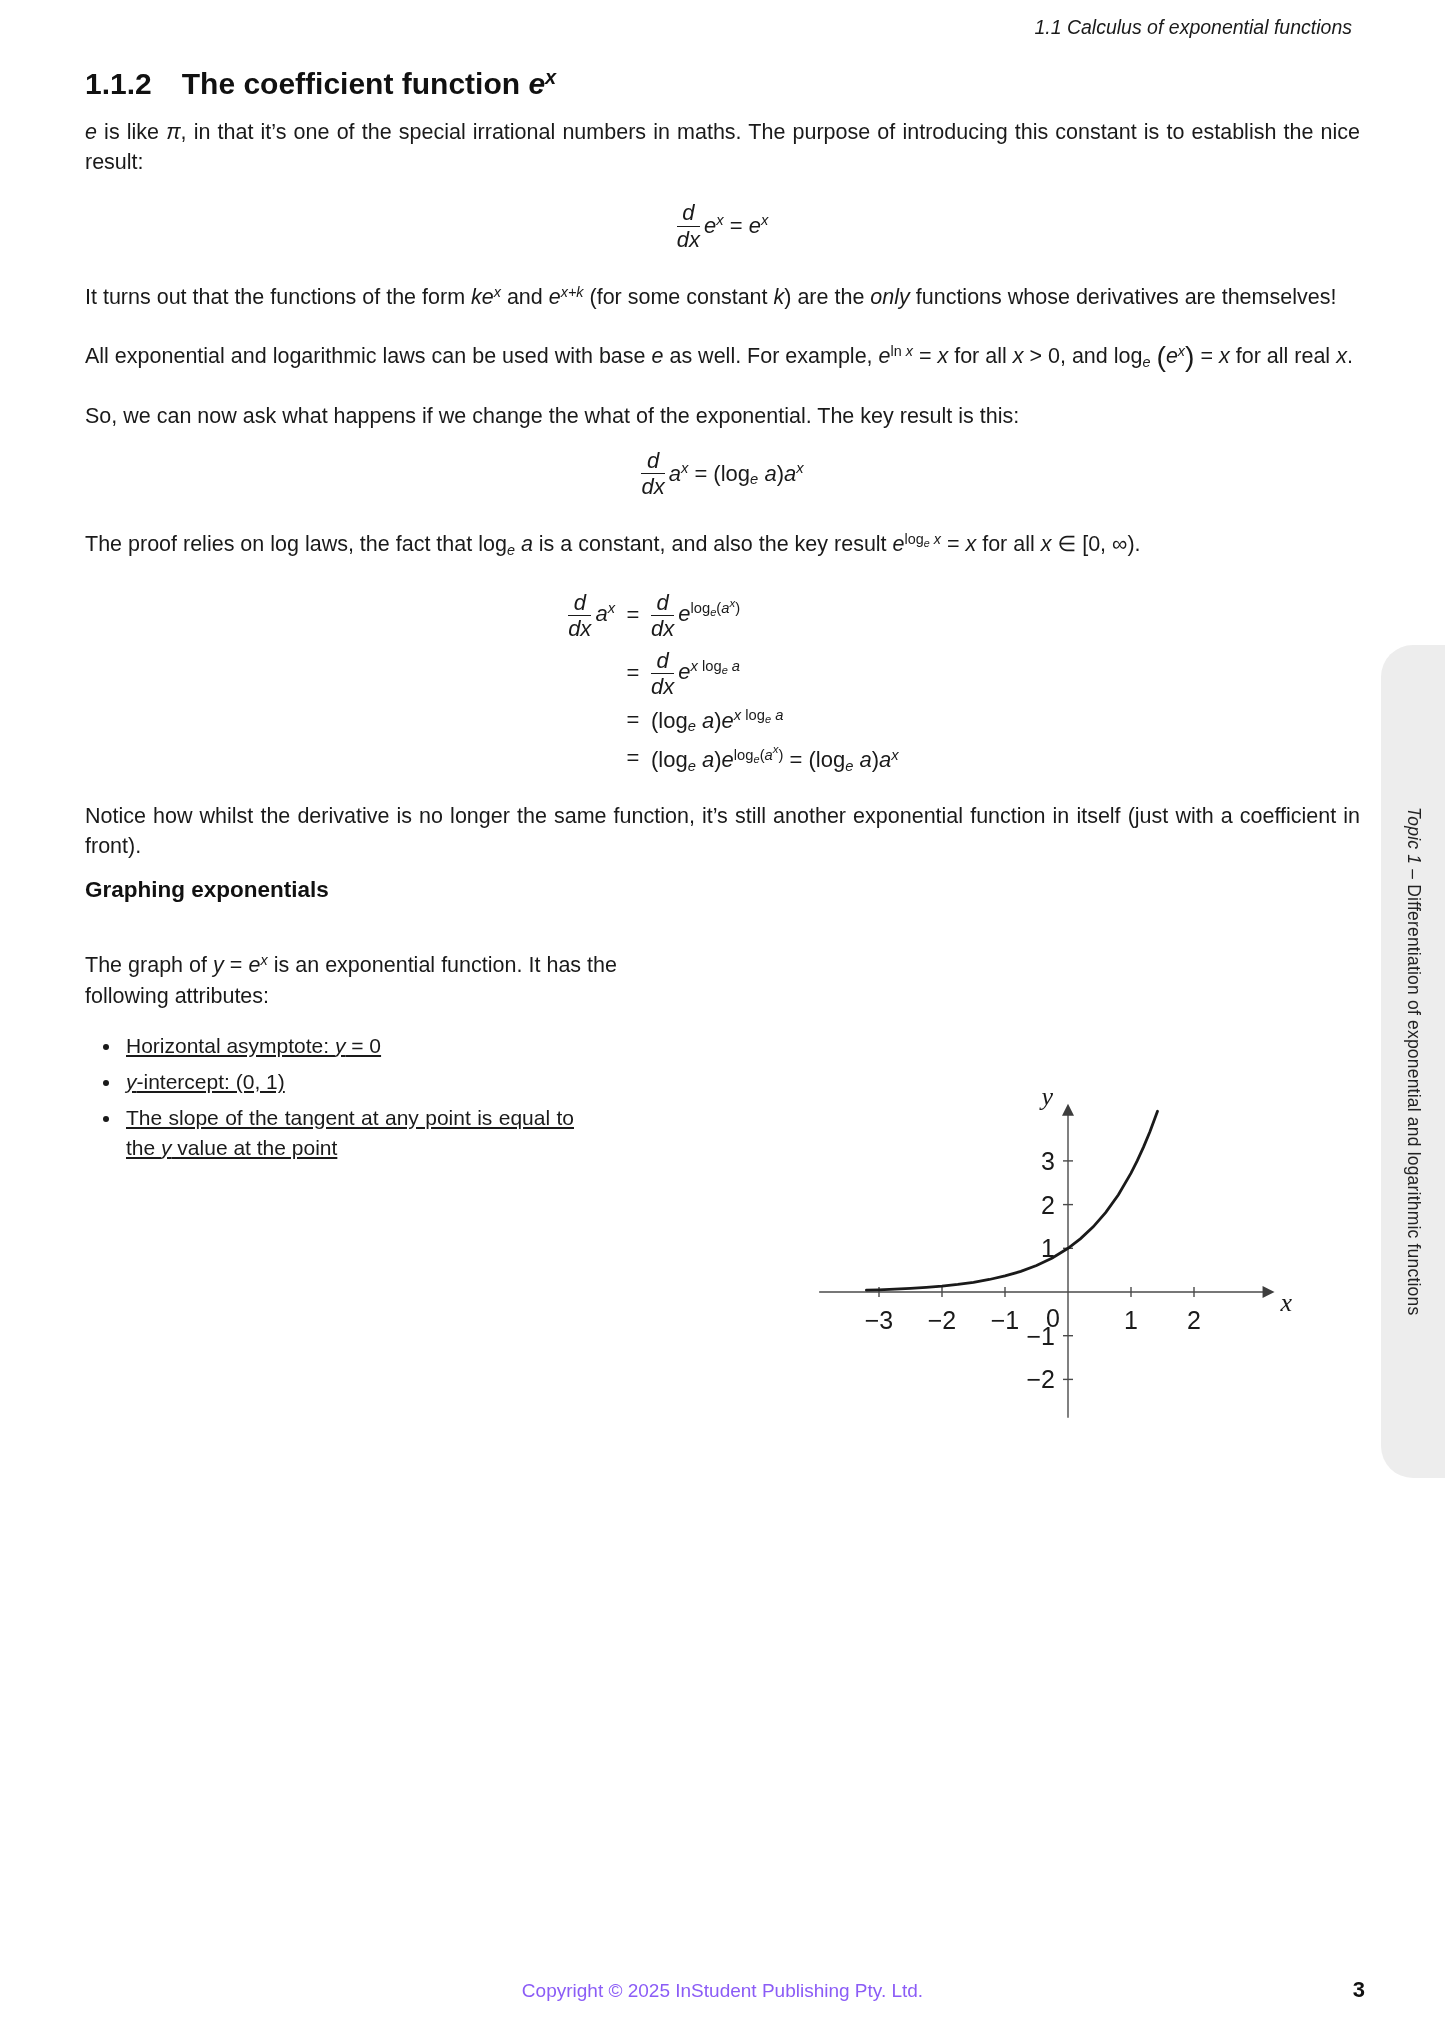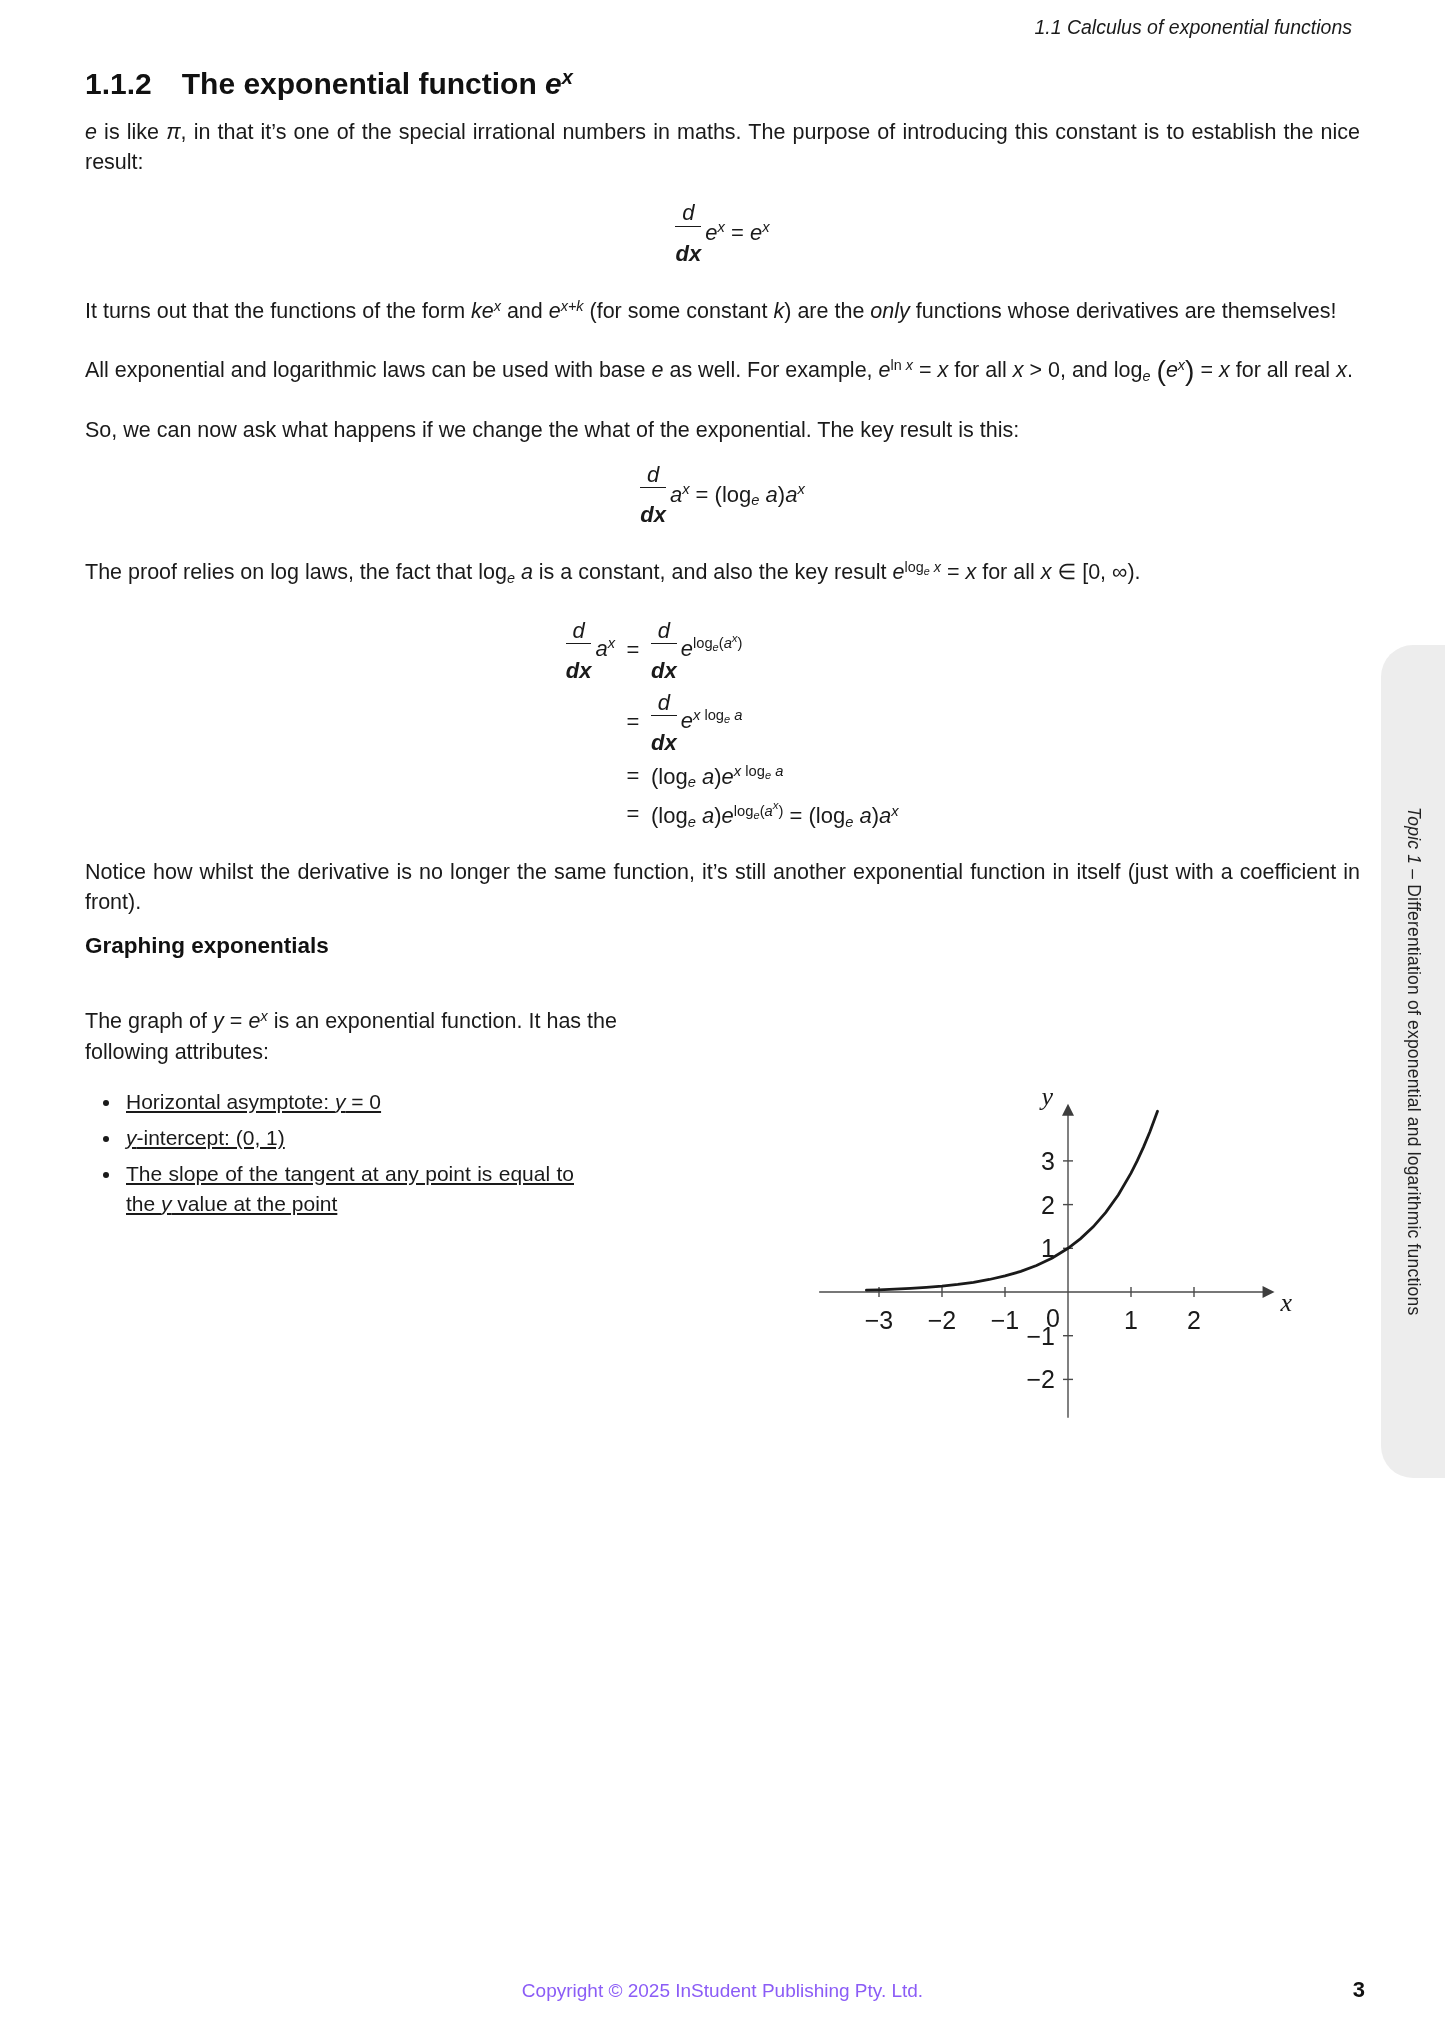--- a/index.html
+++ b/index.html
@@ -27,21 +27,21 @@
   
   .i{font-style:italic;}
   .sup{font-size:67%;vertical-align:0.52em;}
   .sub{font-size:67%;vertical-align:-0.22em;}
   .ssup{font-size:52%;vertical-align:1.25em;}
   .ssub{font-size:50%;vertical-align:0.42em;}
   .bp{font-size:132%;vertical-align:-0.09em;}
   
   .frac{display:inline-block;vertical-align:middle;text-align:center;font-style:italic;margin-right:4px;line-height:1.05;}
   .frac .num{display:block;border-bottom:1.7px solid #1a1a1a;padding:0 5px 1px 5px;}
-  .frac .den{display:block;padding-top:15px;font-weight:bold;}
+  .frac .den{display:block;padding-top:1px;}
   
   .display-eq{margin:4px 0 26px 0;text-align:center;font-size:22px;}
   .display-eq .meq{vertical-align:middle;}
   
   .derivation{margin:6px 0 28px 315px;font-size:22px;}
   .drow{display:flex;align-items:center;margin-bottom:9px;}
   .dl{display:inline-block;width:215px;text-align:right;}
   .deq{display:inline-block;width:36px;text-align:center;}
   .dr{display:inline-block;}
   
@@ -67,21 +67,21 @@
 </style>
 </head>
 <body>
 
 <div class="page">
 
   <div class="running-head">1.1 Calculus of exponential functions</div>
 
   <div class="main">
 
-    <h2 class="sechead"><span class="secnum">1.1.2</span><span><span>The exponential function </span><span class="i">e</span><span class="i sup">x</span></span></h2>
+    <h2 class="sechead"><span class="secnum">1.1.2</span><span><span>The coefficient function </span><span class="i">e</span><span class="i sup">x</span></span></h2>
 
     <p class="body"><span class="i">e</span><span> is like </span><span class="i">π</span><span>, in that it’s one of the special irrational numbers in maths. The purpose of introducing this constant is to establish the nice result:</span></p>
 
     <div class="display-eq"><span class="frac"><span class="num">d</span><span class="den">dx</span></span><span class="meq"><span class="i">e</span><span class="i sup">x</span><span> = </span><span class="i">e</span><span class="i sup">x</span></span></div>
 
     <p class="body"><span>It turns out that the functions of the form </span><span class="i">ke</span><span class="i sup">x</span><span> and </span><span class="i">e</span><span class="i sup">x+k</span><span> (for some constant </span><span class="i">k</span><span>) are the </span><span class="i">only</span><span> functions whose derivatives are themselves!</span></p>
 
     <p class="body"><span>All exponential and logarithmic laws can be used with base </span><span class="i">e</span><span> as well. For example, </span><span class="i">e</span><span class="sup">ln </span><span class="i sup">x</span><span> = </span><span class="i">x</span><span> for all </span><span class="i">x</span><span> &gt; 0, and log</span><span class="i sub">e</span><span> </span><span class="bp">(</span><span class="i">e</span><span class="i sup">x</span><span class="bp">)</span><span> = </span><span class="i">x</span><span> for all real </span><span class="i">x</span><span>.</span></p>
 
     <p class="body" style="margin-bottom:18px;"><span>So, we can now ask what happens if we change the what of the exponential. The key result is this:</span></p>

